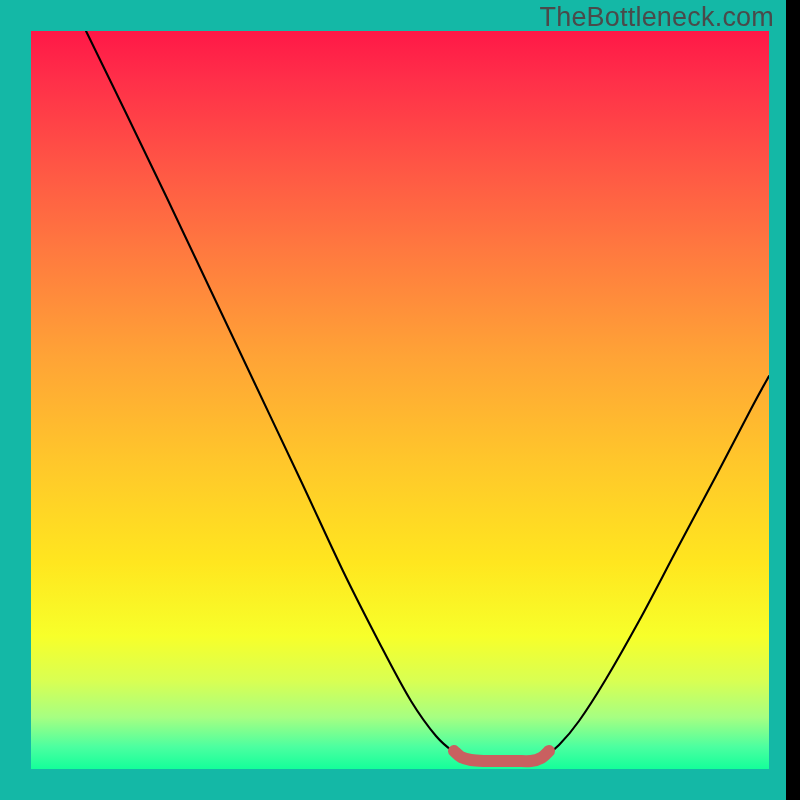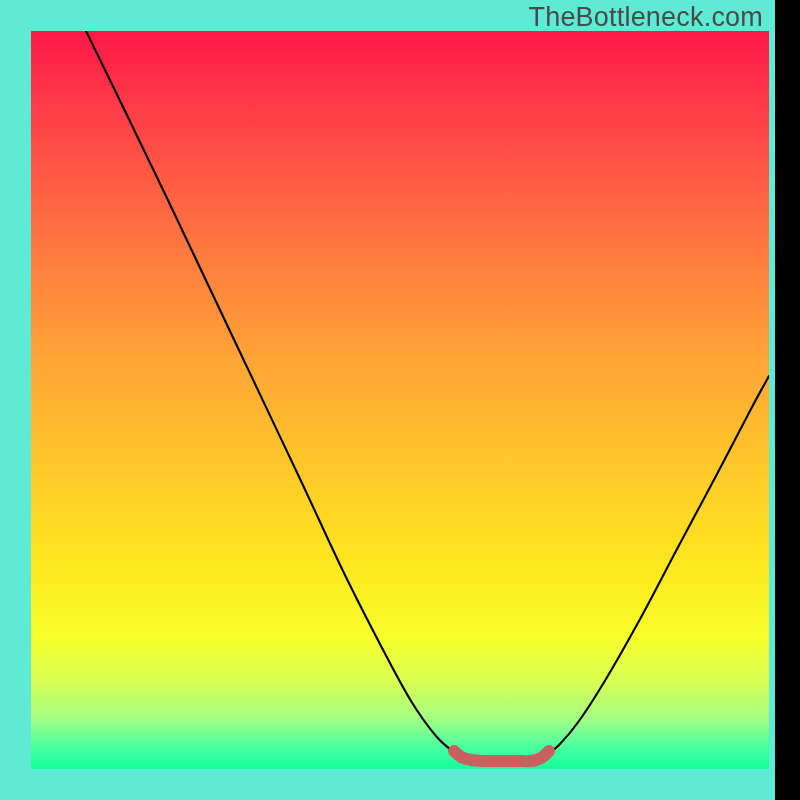--- a/index.html
+++ b/index.html
@@ -7,21 +7,22 @@
     padding: 0;
     width: 800px;
     height: 800px;
     background: #000;
     overflow: hidden;
   }
   .frame {
     position: relative;
     width: 775px;
     height: 800px;
-    background: #5eead4;
+    background: #14b8a6;
+    padding-left: 11px;
   }
   .watermark {
     position: absolute;
     top: 2px;
     right: 12px;
     font-family: Arial, Helvetica, sans-serif;
     font-size: 27px;
     font-weight: 400;
     color: #4a4a4a;
     letter-spacing: 0.2px;

